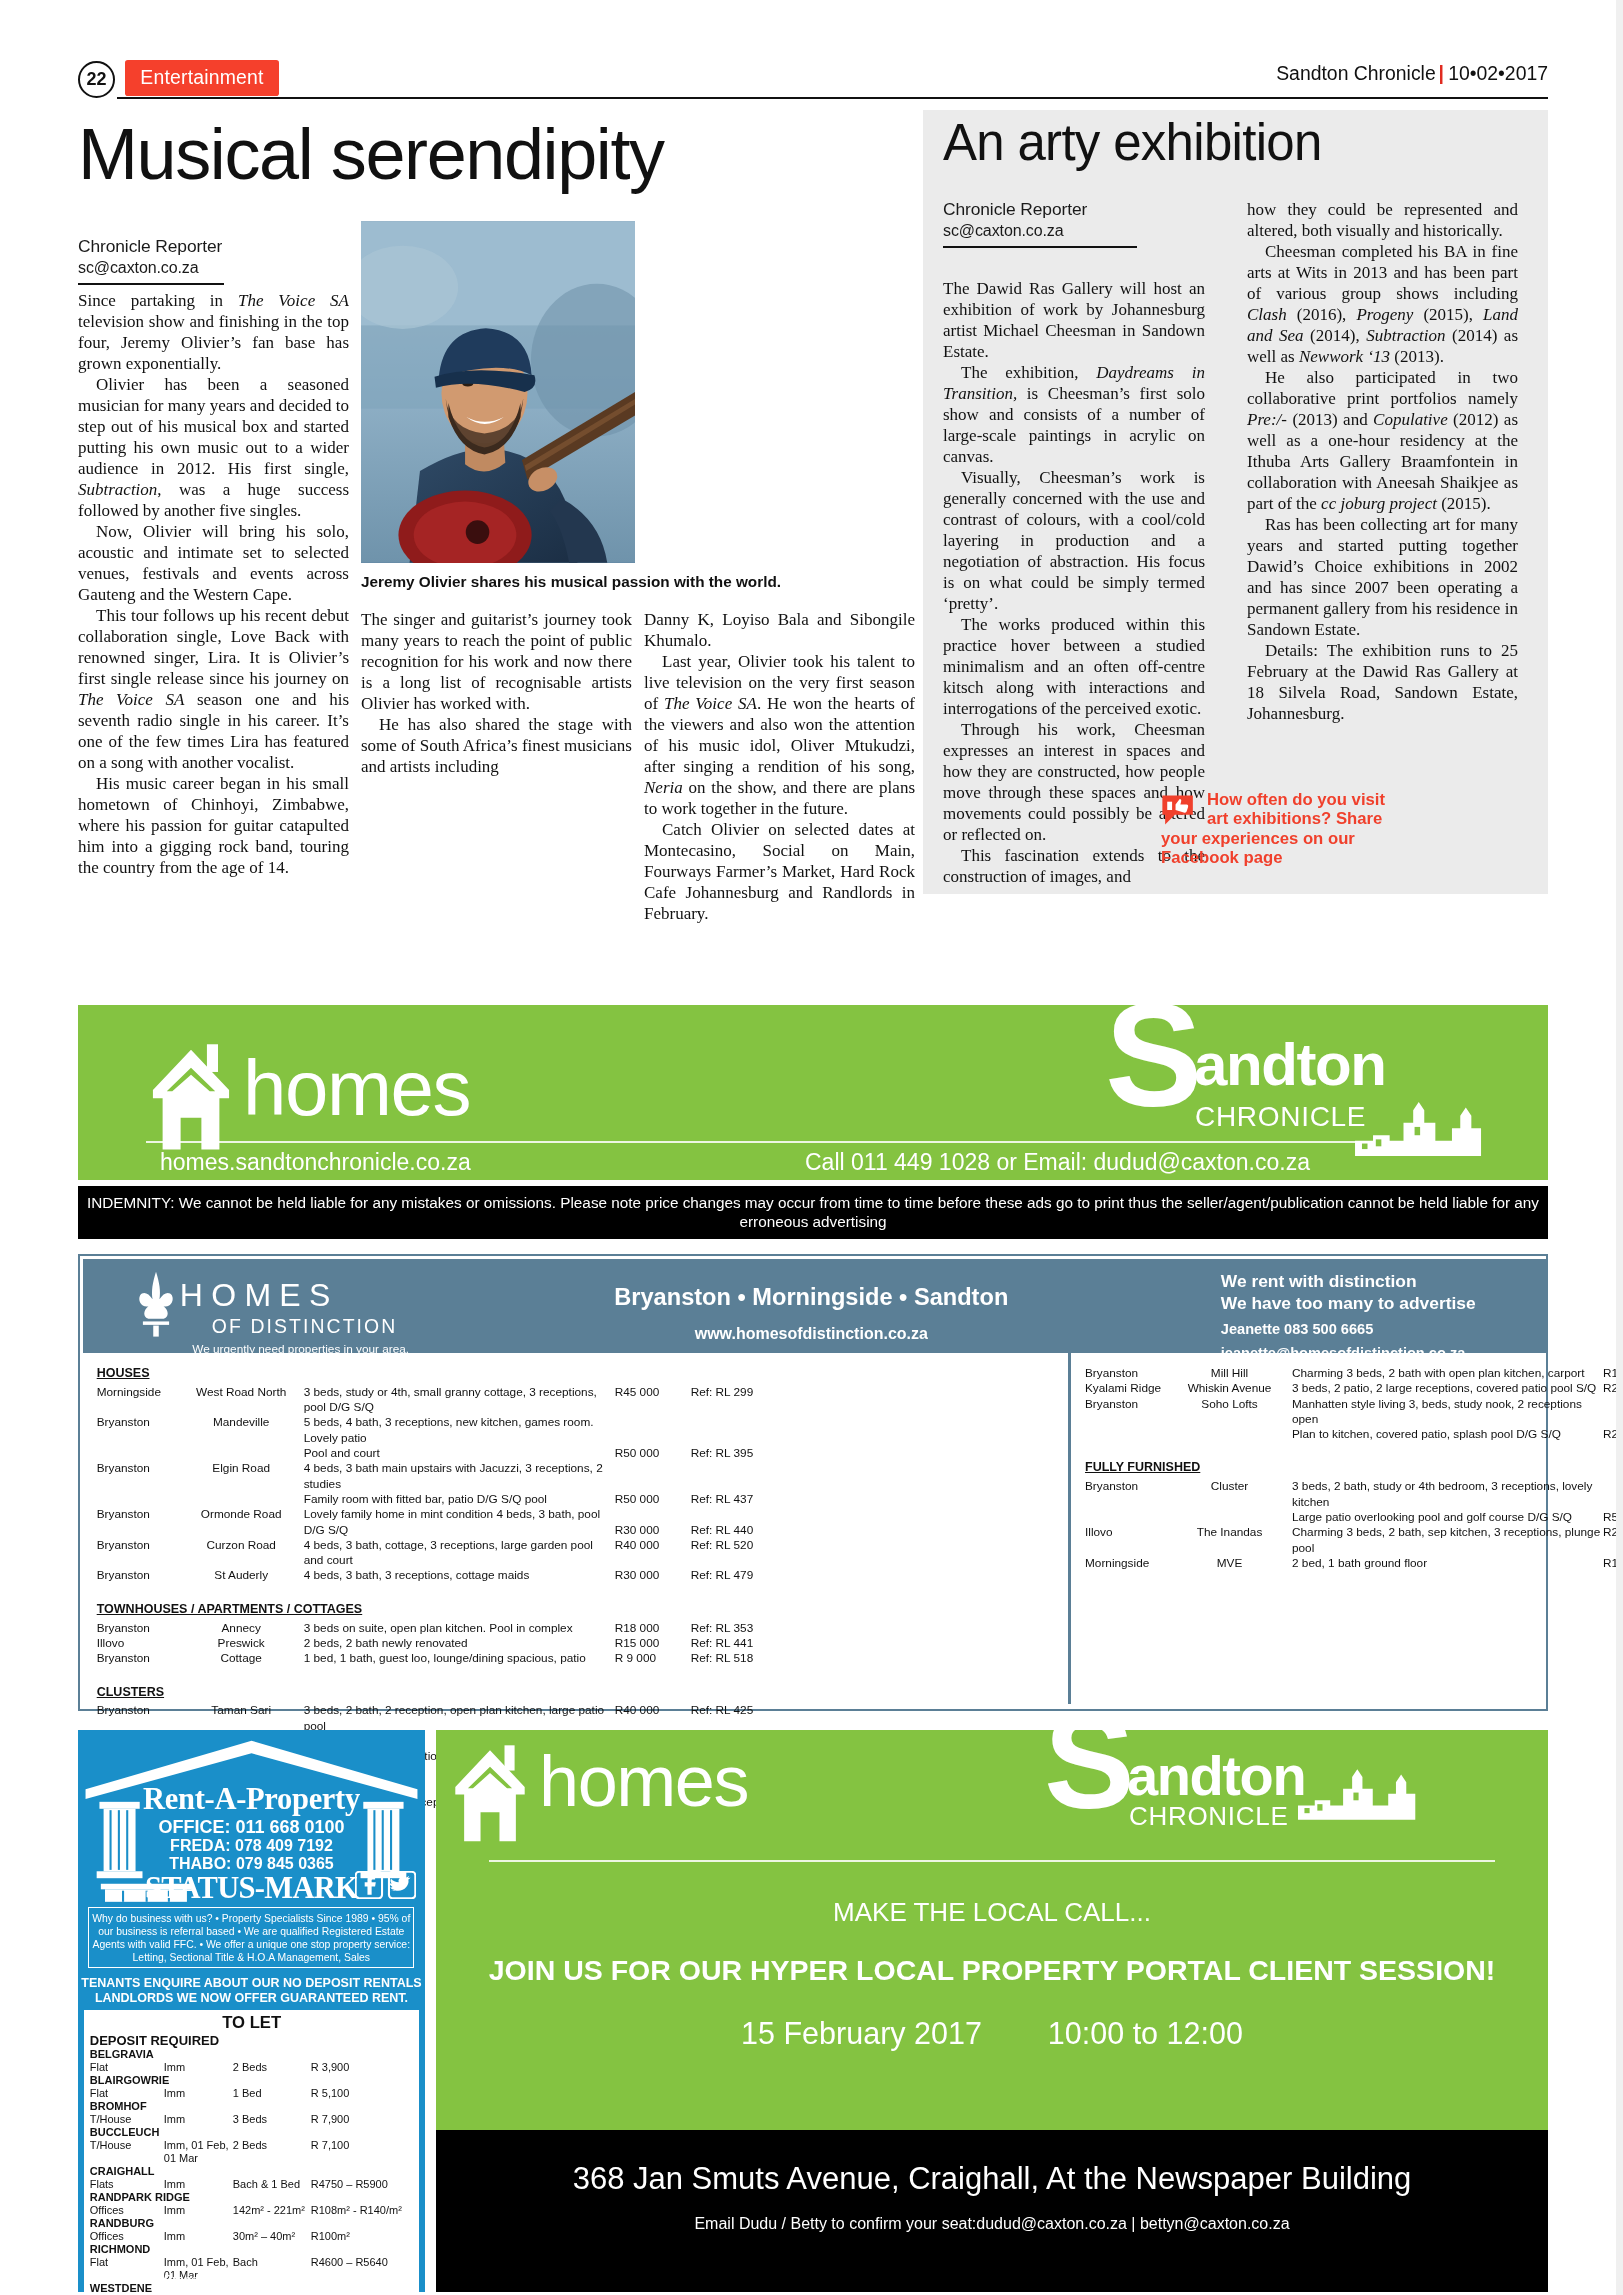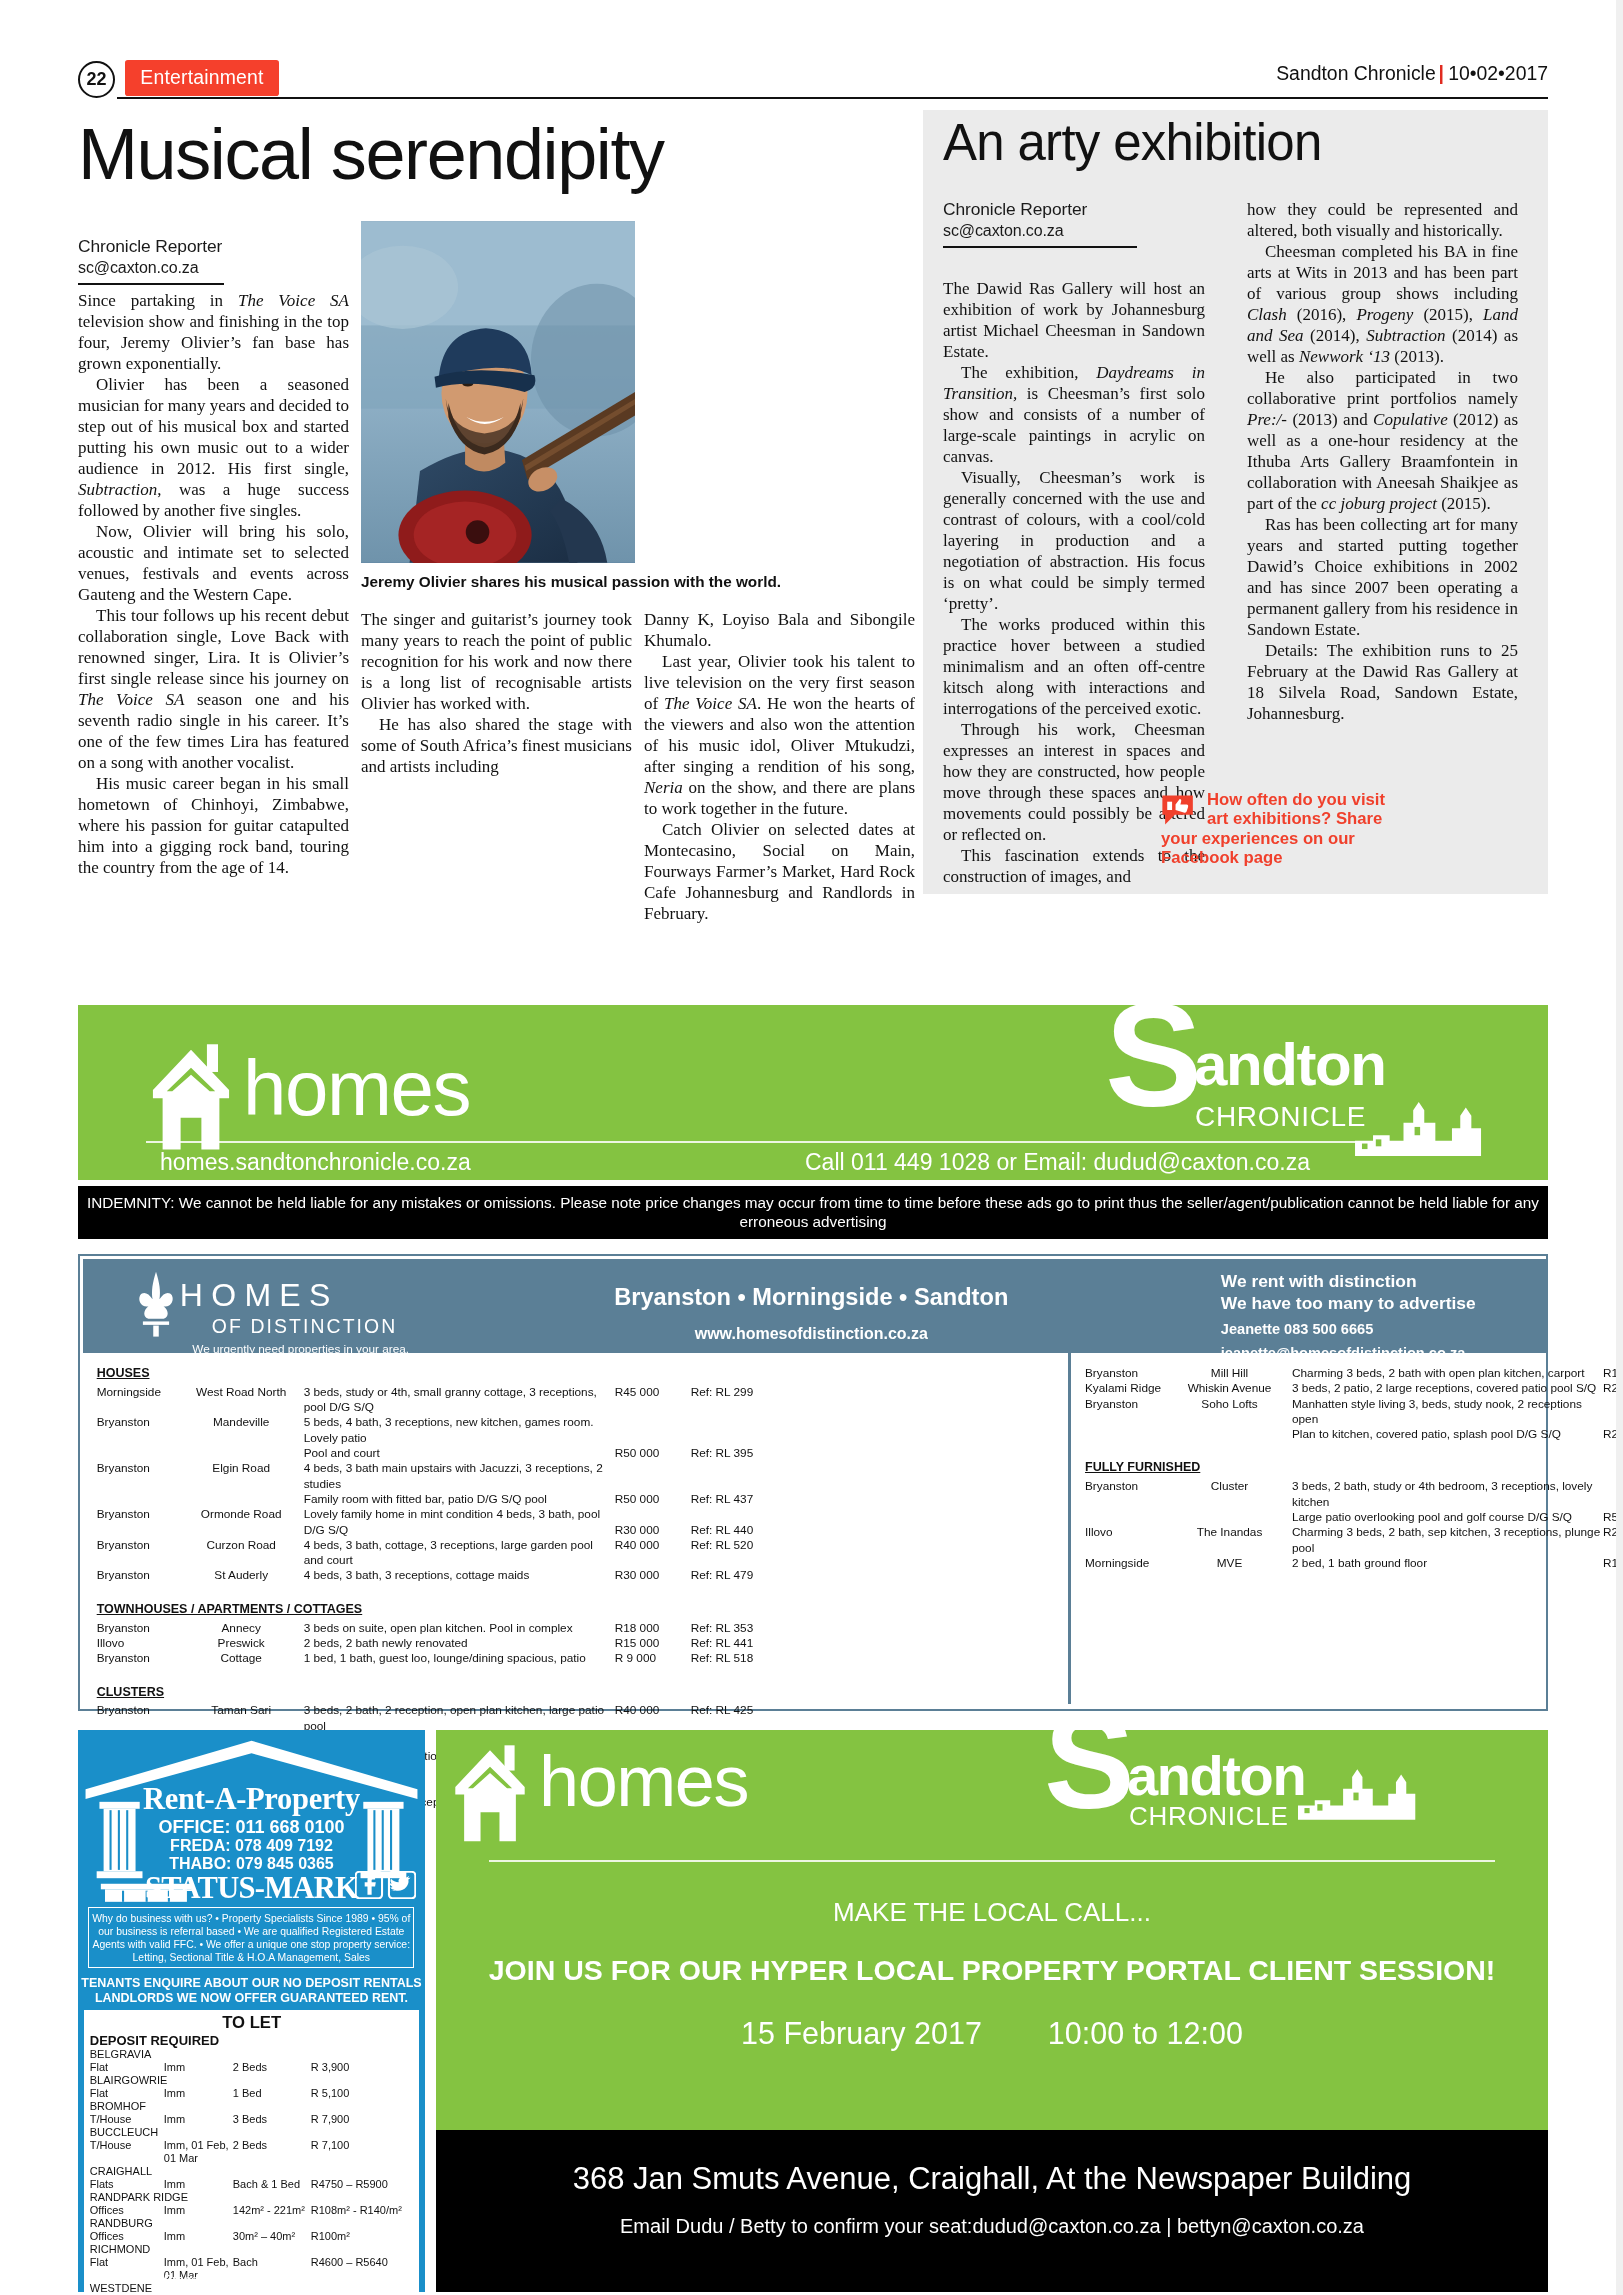--- a/index.html
+++ b/index.html
@@ -104,21 +104,21 @@
     font-size:30.5px;font-weight:700;font-family:"Liberation Serif",serif;letter-spacing:-0.7px;}
   .rap-why{position:absolute;left:8.3px;top:175px;width:326px;border:1.4px solid #fff;color:#fff;
     font-size:10.4px;line-height:13px;text-align:center;padding:3.5px 2.8px;box-sizing:border-box;
     font-family:"Liberation Sans",sans-serif;}
   .rap-tenants{position:absolute;left:0;top:244px;width:343px;text-align:center;color:#fff;
     font-size:12.5px;font-weight:700;line-height:14.6px;font-family:"Liberation Sans",sans-serif;}
   .rap-table{position:absolute;left:4.2px;top:278px;width:335px;background:#fff;padding:2.8px 5.6px 1.4px 5.6px;
     box-sizing:border-box;font-family:"Liberation Sans",sans-serif;}
   .rap-tolet{text-align:center;font-size:16.7px;font-weight:700;color:#111;}
   .rap-dep{font-size:13px;font-weight:700;color:#111;}
-  .rap-area{font-size:11px;color:#111;line-height:13px;}
+  .rap-area{font-size:11px;color:#111;line-height:13px;font-weight:bold;}
   .rr{display:flex;font-size:11px;line-height:13px;color:#111;}
   .rr .a{width:74px;flex:none;}
   .rr .b{width:69px;flex:none;}
   .rr .c{width:78px;flex:none;}
   .rr .d{width:104px;flex:none;}
   .rap-foot{position:absolute;left:4.2px;bottom:4.2px;width:335px;text-align:center;color:#fff;
     font-size:11.8px;font-weight:700;font-family:"Liberation Sans",sans-serif;}
 
   
   .ad2{position:absolute;left:436px;top:1730px;width:1112px;height:562px;background:#84c341;}
@@ -618,17 +618,17 @@
     <div class="ad2-mid" style="top:167px;font-size:26px;">MAKE THE LOCAL CALL...</div>
     <div class="ad2-mid" style="top:224px;font-size:28.5px;font-weight:700;">JOIN US FOR OUR HYPER LOCAL PROPERTY PORTAL CLIENT SESSION!</div>
     <div class="ad2-mid" style="top:286px;font-size:30.5px;">
       <span>15 February 2017</span>
       <span style="display:inline-block;width:49px;"></span>
       <span>10:00 to 12:00</span>
     </div>
   </div>
   <div class="ad2-black">
     <div class="ad2-blk-l" style="top:30.5px;font-size:31px;">368 Jan Smuts Avenue, Craighall, At the Newspaper Building</div>
-    <div class="ad2-blk-l" style="top:85px;font-size:20px;">Email Dudu / Betty to confirm your seat:dudud@caxton.co.za | bettyn@caxton.co.za</div>
+    <div class="ad2-blk-l" style="top:85px;font-size:16px;">Email Dudu / Betty to confirm your seat:dudud@caxton.co.za | bettyn@caxton.co.za</div>
   </div>
 
 </div>
 
 
 </body></html>

